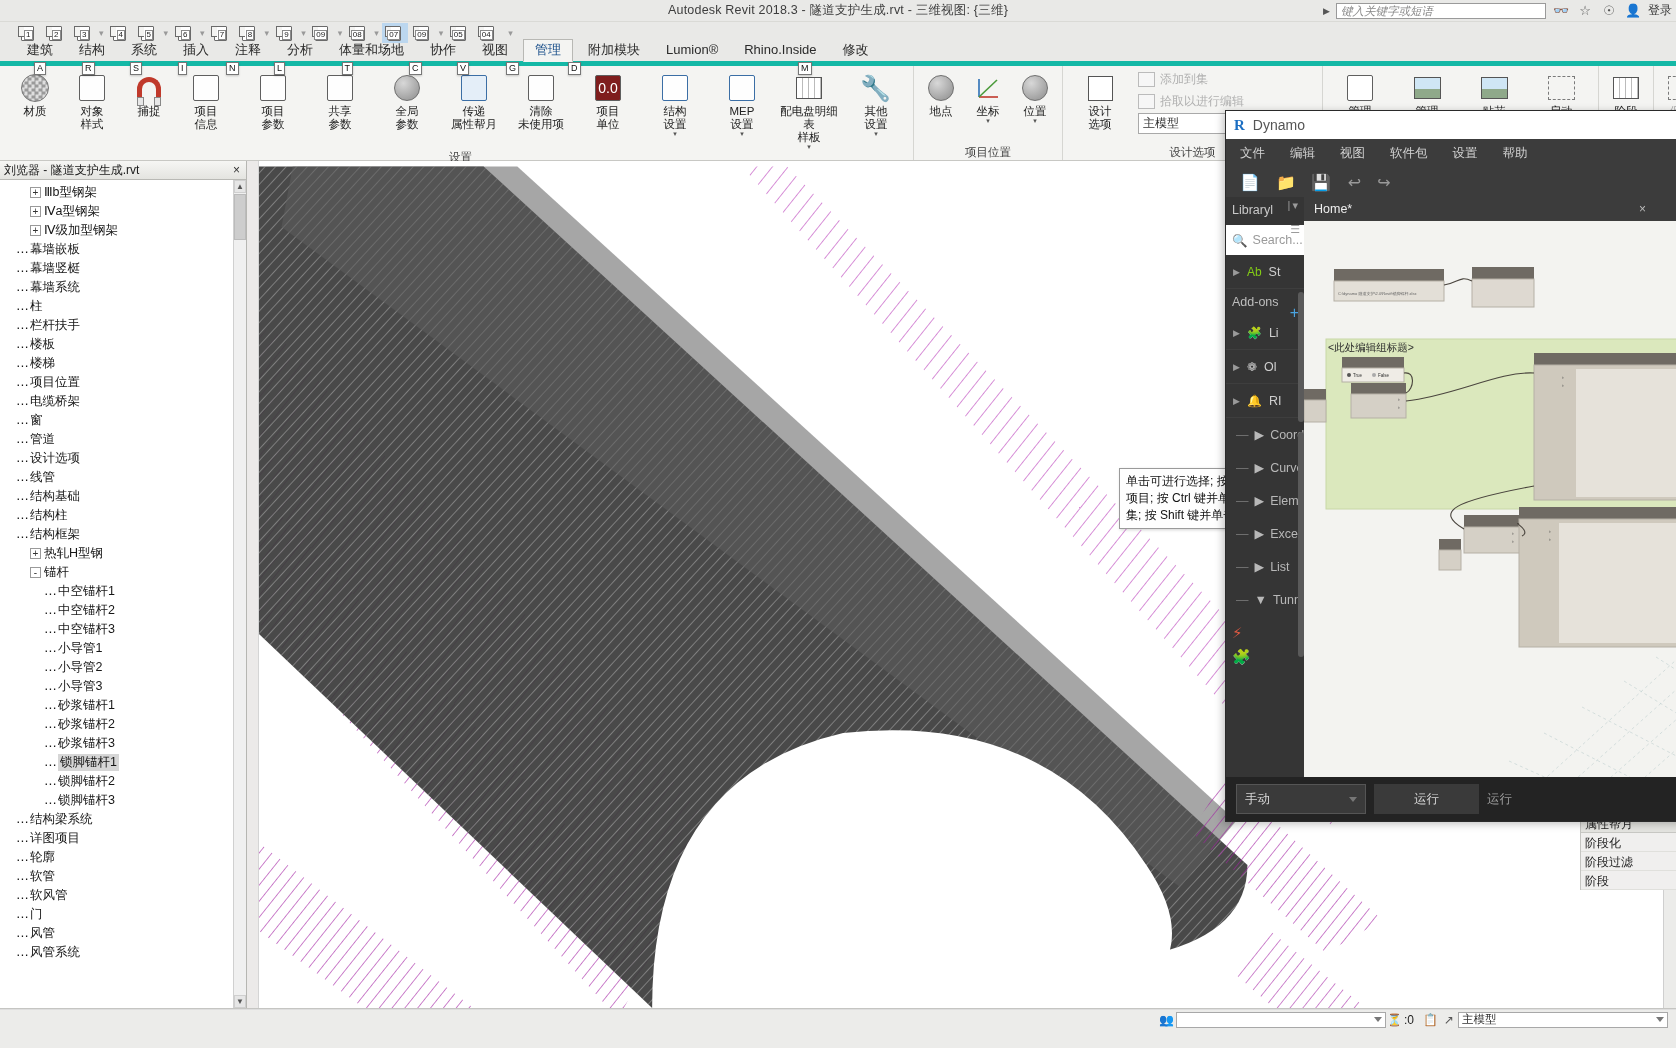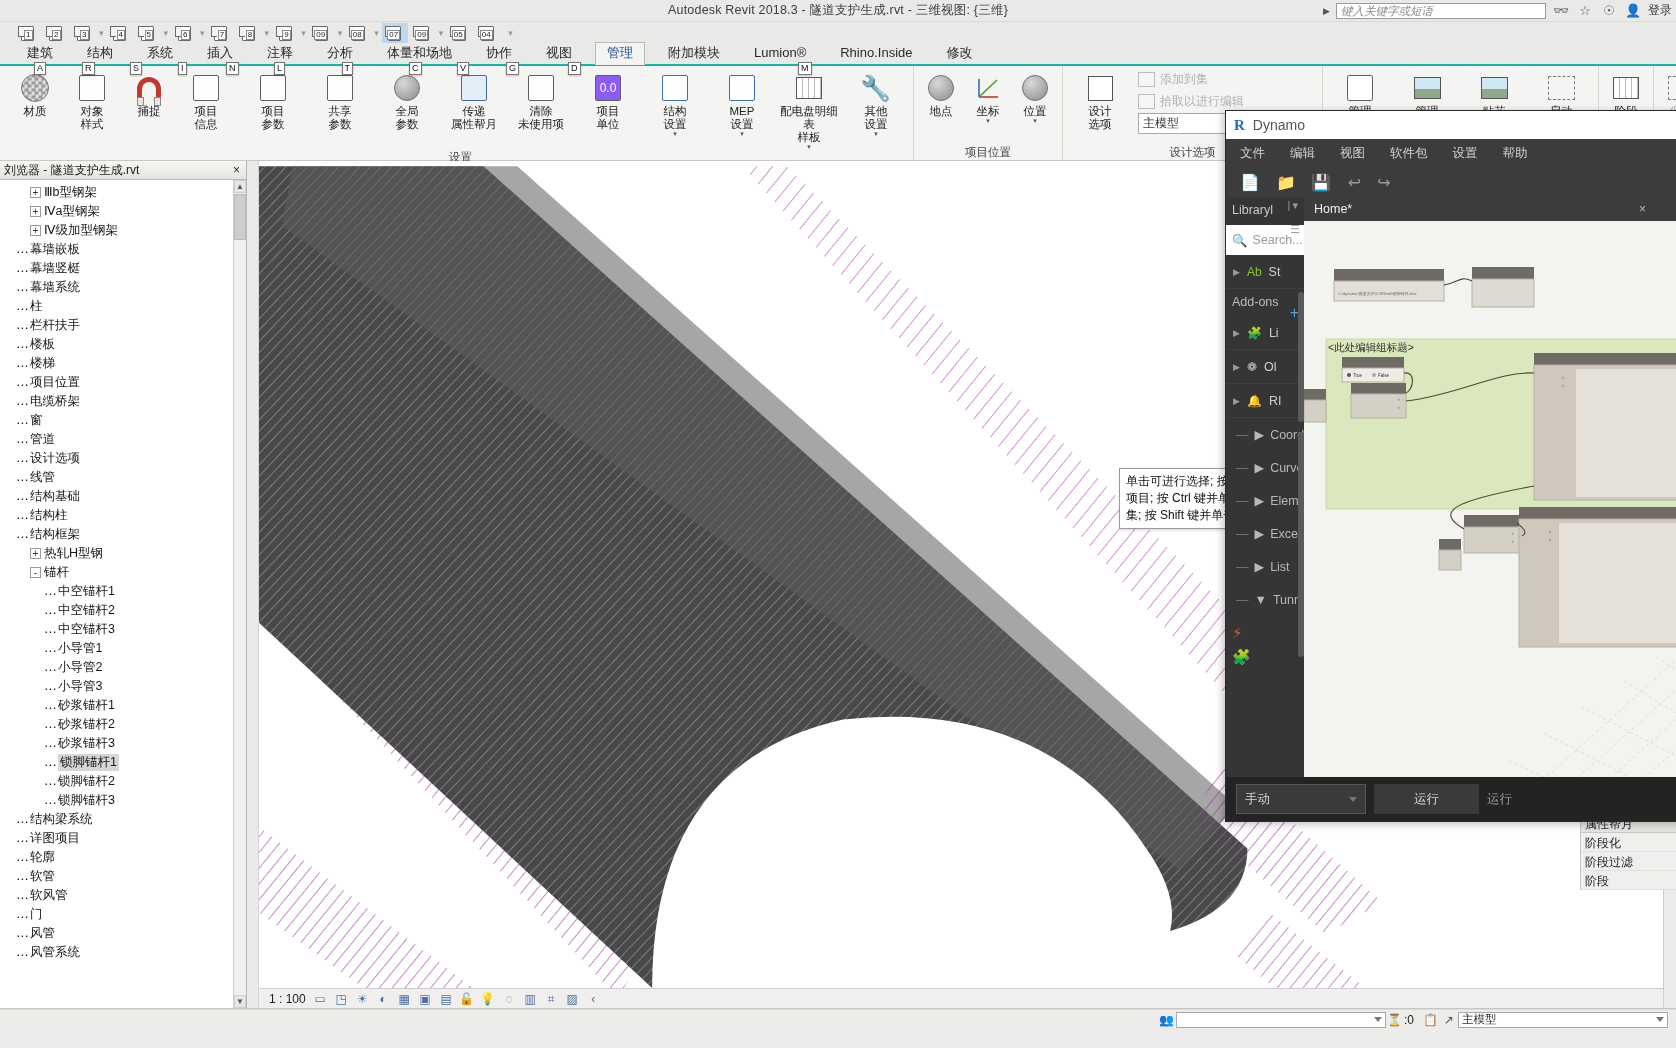--- a/index.html
+++ b/index.html
@@ -51,21 +51,21 @@
   }
   .qat-num {
     position: absolute; bottom: 0px; right: 0px; font-size: 8px; background: #fff;
     border: 1px solid #8a8a8a; line-height: 8px; padding: 0 1px; color: #222;
   }
   .qat-sep { color:#999; font-size: 9px; margin: 0 1px;}
 
   
   #ribbon-tabs {
     height: 22px; background: #e9e9e7; display: flex; align-items: flex-end;
-    padding-left: 16px; gap: 12px; position: relative; border-bottom: 2px solid #14b8a6;
+    padding-left: 16px; gap: 4px; position: relative; border-bottom: 5px solid #14b8a6;
   }
   .rtab {
     padding: 2px 11px 3px 11px; font-size: 13px; color: #2a2a2a; cursor: default;
     position: relative; line-height: 16px;
   }
   .rtab.active {
     background: #f4f4f2; border: 1px solid #b8b8b4; border-bottom: 1px solid #f4f4f2;
     margin-bottom: -1px; color: #1a4f8a;
   }
   .kt {
@@ -425,21 +425,21 @@
           <div class="ic">
             <div class="sq"></div>
           </div>
           <div class="lb">
             <div>清除</div>
             <div>未使用项</div>
           </div>
         </div>
         <div class="rbtn wide">
           <div class="ic">
-            <div class="sq" style="background:#8b5cf6;color:#fff;font-size:12px;display:flex;align-items:center;justify-content:center">0.0</div>
+            <div class="sq" style="background:#7f1d1d;color:#fff;font-size:14px;display:flex;align-items:center;justify-content:center">0.0</div>
           </div>
           <div class="lb">
             <div>项目</div>
             <div>单位</div>
           </div>
         </div>
         <div class="rbtn wide">
           <div class="ic">
             <div class="sq" style="border-color:#3b6ea5"></div>
           </div>
@@ -825,39 +825,20 @@
 
         <path d="M350,770 Q350,560 520,520 Q700,500 790,640 Q830,700 800,740 L600,770 Z" fill="#ffffff"></path>
 
         <path d="M430,5 L470,5 L1000,560 L960,610 Z" fill="url(#hatchMag2)" opacity="0.9"></path>
         <path d="M860,560 L1000,690 L950,720 L830,610 Z" fill="url(#hatchMag)" opacity="0.9"></path>
         <path d="M900,700 L1010,790 L960,820 L870,740 Z" fill="url(#hatchMag)" opacity="0.85"></path>
 
         <path d="M0,620 L280,840 L240,880 L0,700 Z" fill="url(#hatchMag)" opacity="0.9"></path>
       </svg>
     </div>
-    <div id="viewbar">
-      <span>1 : 100</span>
-      <span id="viewbar-icons" style="display:flex;gap:6px;align-items:center;">
-          <span class="vb-ico" style="font-size: 12px; color: rgb(74, 111, 165); text-align: center;">▭</span>
-          <span class="vb-ico" style="font-size: 12px; color: rgb(74, 111, 165); text-align: center;">◳</span>
-          <span class="vb-ico" style="font-size: 12px; color: rgb(74, 111, 165); text-align: center;">☀</span>
-          <span class="vb-ico" style="font-size: 12px; color: rgb(74, 111, 165); text-align: center;">◐</span>
-          <span class="vb-ico" style="font-size: 12px; color: rgb(74, 111, 165); text-align: center;">▦</span>
-          <span class="vb-ico" style="font-size: 12px; color: rgb(74, 111, 165); text-align: center;">▣</span>
-          <span class="vb-ico" style="font-size: 12px; color: rgb(74, 111, 165); text-align: center;">▤</span>
-          <span class="vb-ico" style="font-size: 12px; color: rgb(74, 111, 165); text-align: center;">🔓</span>
-          <span class="vb-ico" style="font-size: 12px; color: rgb(74, 111, 165); text-align: center;">💡</span>
-          <span class="vb-ico" style="font-size: 12px; color: rgb(74, 111, 165); text-align: center;">◌</span>
-          <span class="vb-ico" style="font-size: 12px; color: rgb(74, 111, 165); text-align: center;">▥</span>
-          <span class="vb-ico" style="font-size: 12px; color: rgb(74, 111, 165); text-align: center;">⌗</span>
-          <span class="vb-ico" style="font-size: 12px; color: rgb(74, 111, 165); text-align: center;">▨</span>
-          <span class="vb-ico" style="font-size: 12px; color: rgb(74, 111, 165); text-align: center;">‹</span>
-        </span>
-    </div>
   </div>
   <div id="right-rail"></div>
 </div>
 
 <div id="tooltip">单击可进行选择; 按 Tab 键并单击可选择其他项目; 按 Ctrl 键并单击可将新项目添加到选择集; 按 Shift 键并单击可取消选择。</div>
 
 <div id="dynamo">
   <div id="dyn-title">
     <span class="rlogo">R</span>
     <span class="t">Dynamo</span>

